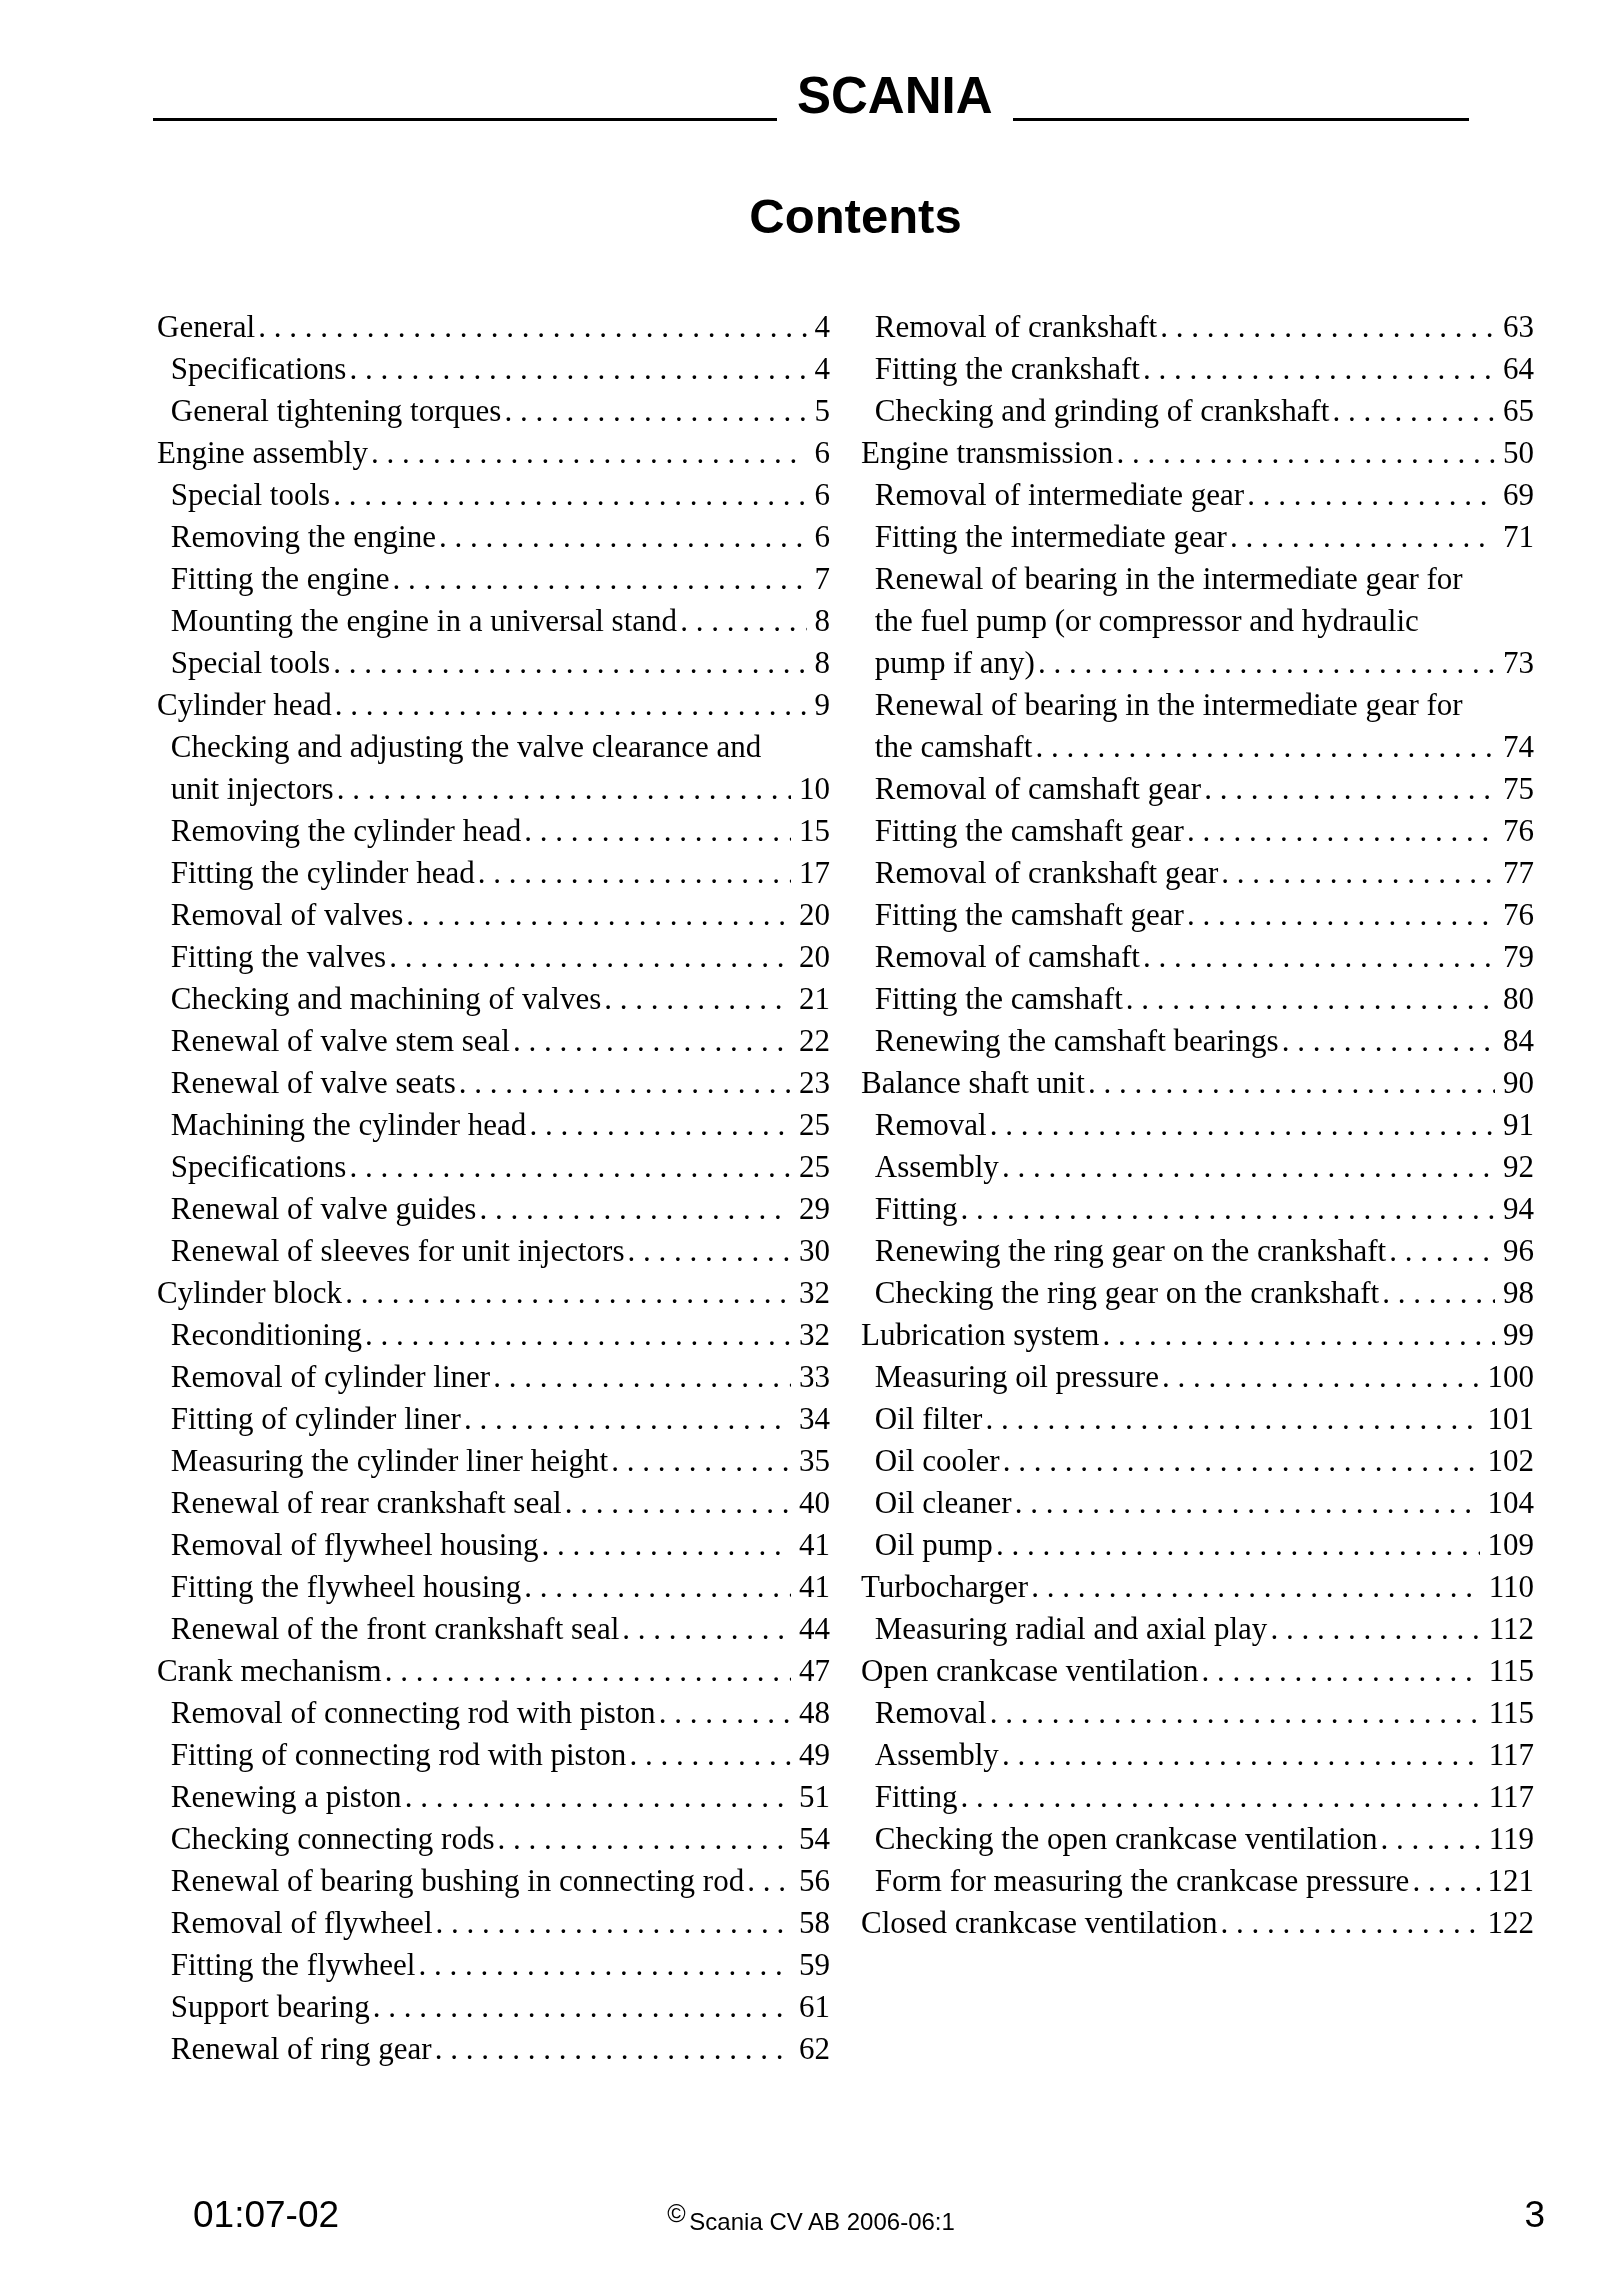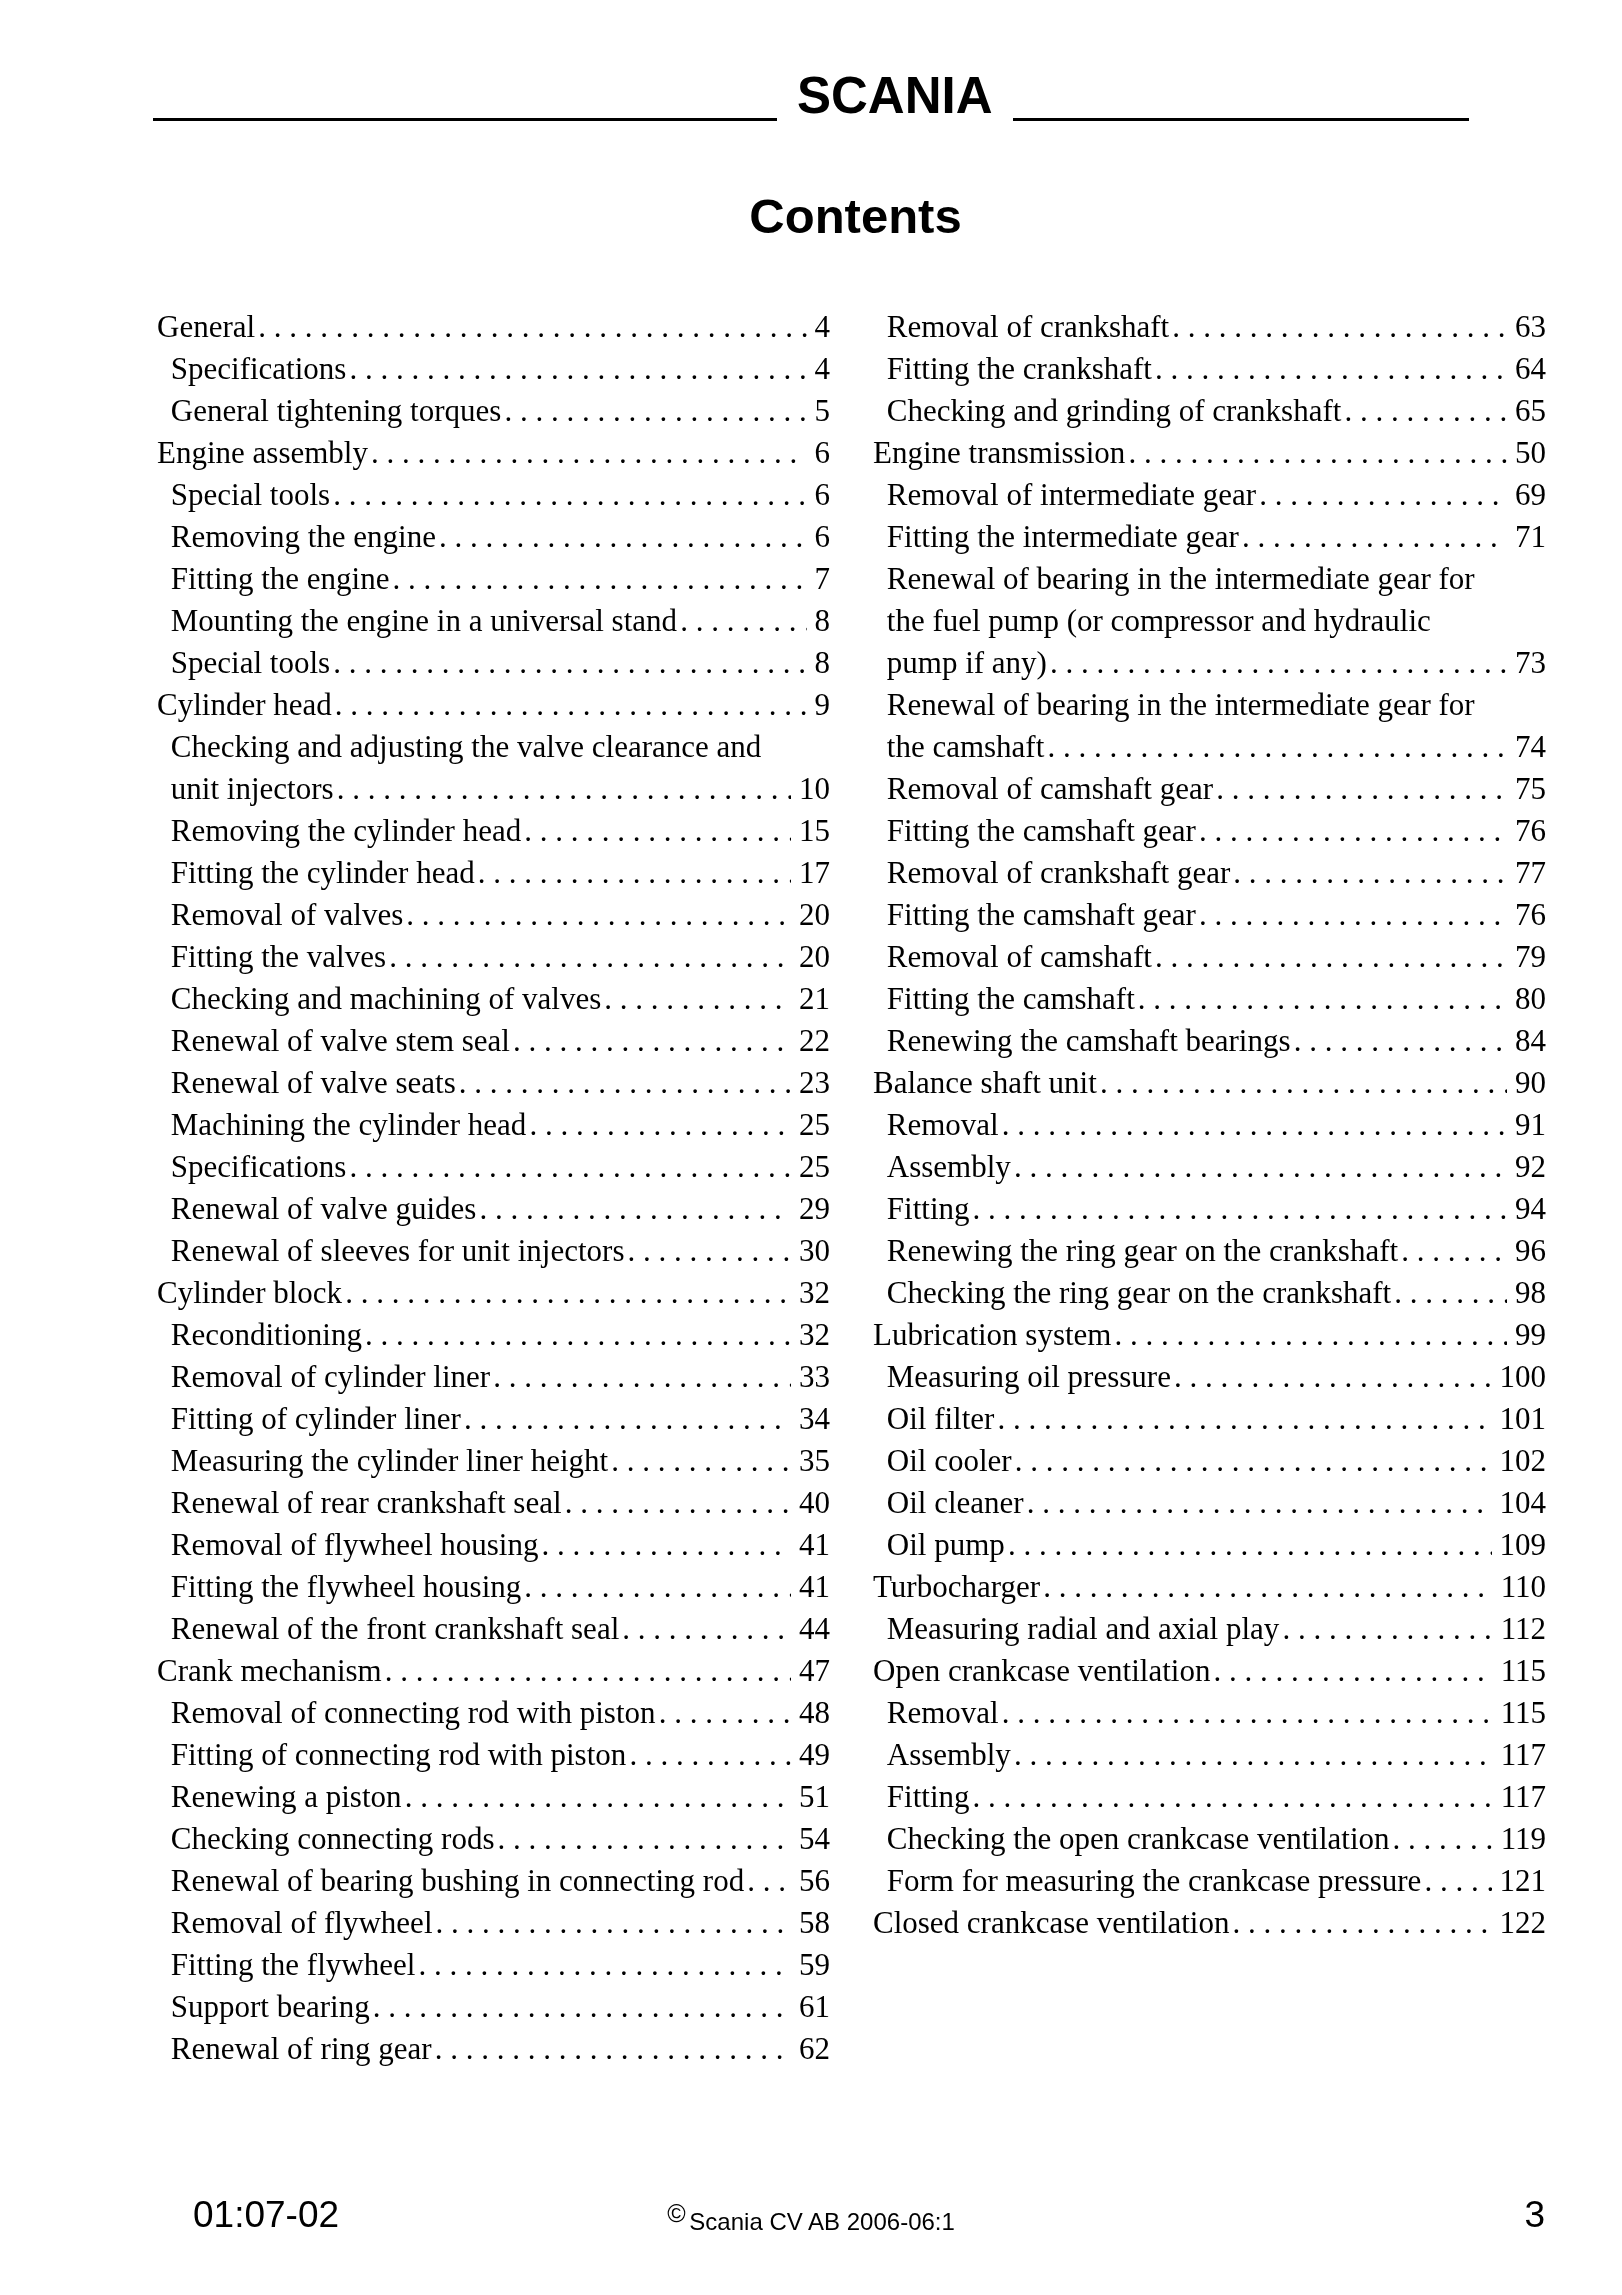--- a/index.html
+++ b/index.html
@@ -53,21 +53,21 @@
     line-height: 1;
   }
 
   
   .toc {
     position: absolute;
     top: 306px;
     left: 157px;
     width: 1377px;
     display: flex;
-    gap: 43px;
+    gap: 31px;
     font-size: 31px;
     line-height: 42px;
   }
   .col { width: 673px; flex: 0 0 auto; }
   .entry.lvl1 { padding-left: 13.8px; }
   .row {
     display: flex;
     align-items: baseline;
     flex-wrap: nowrap;
   }

